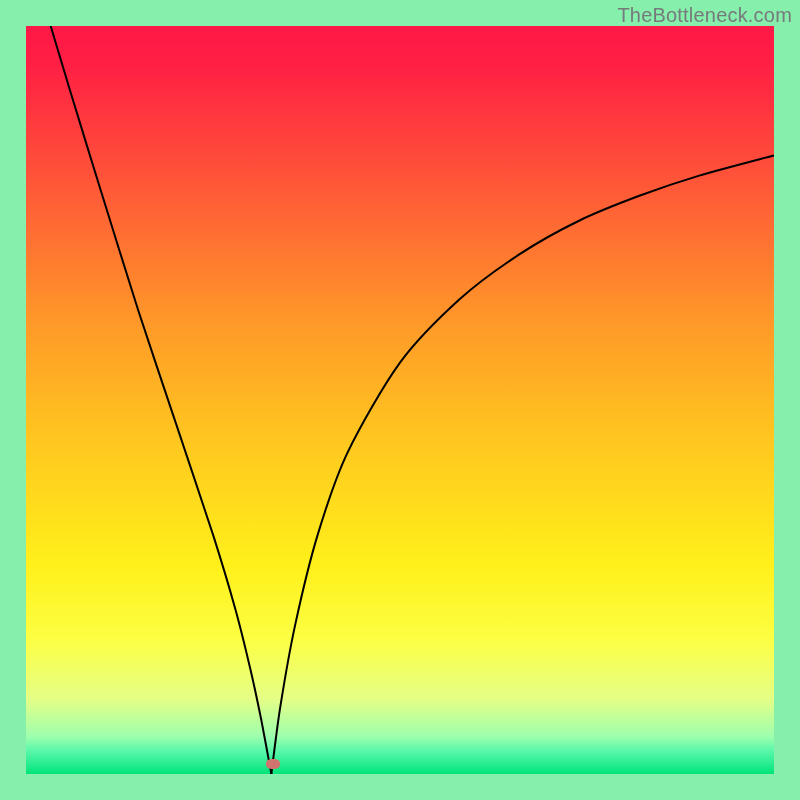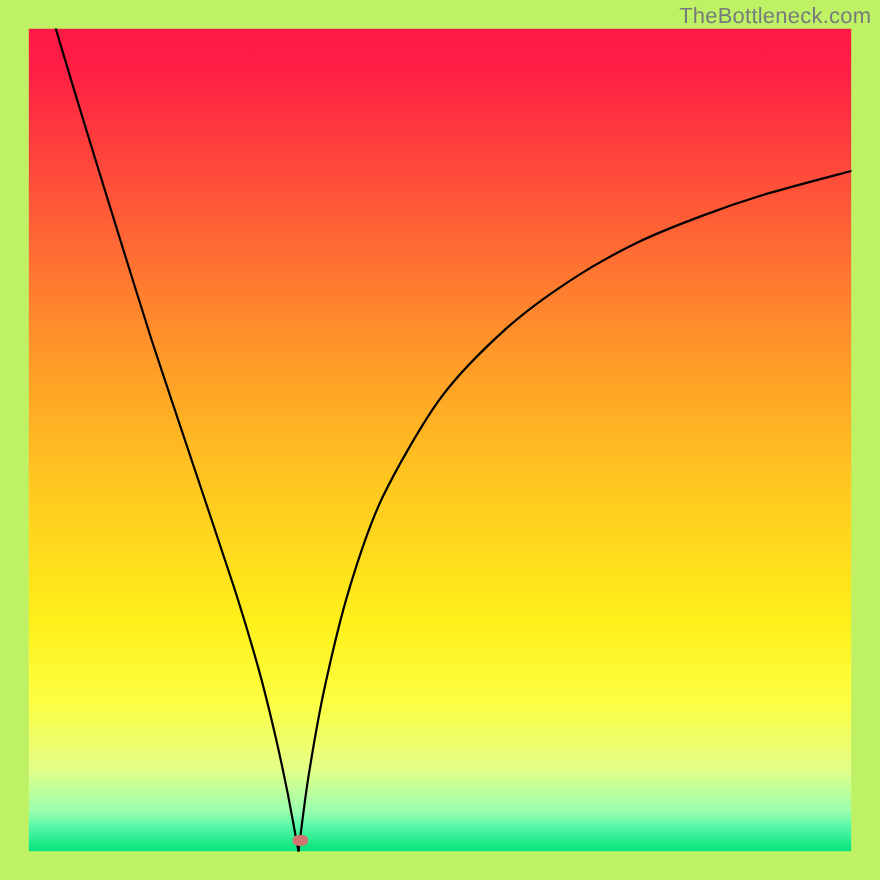--- a/index.html
+++ b/index.html
@@ -1,18 +1,18 @@
 <!DOCTYPE html>
 <html><head>
 <meta charset="utf-8">
 <style>
   * { margin: 0; padding: 0; box-sizing: border-box; }
   html, body { width: 800px; height: 800px; overflow: hidden; background: #000; }
   .wrap {
-    width: 800px; height: 800px; position: relative; background: #bef264;
+    width: 800px; height: 800px; position: relative; background: #86efac;
   }
   .plot {
     position: absolute;
     left: 26px;
     top: 26px;
     width: 748px;
     height: 748px;
     overflow: hidden;
   }
   .grad {

